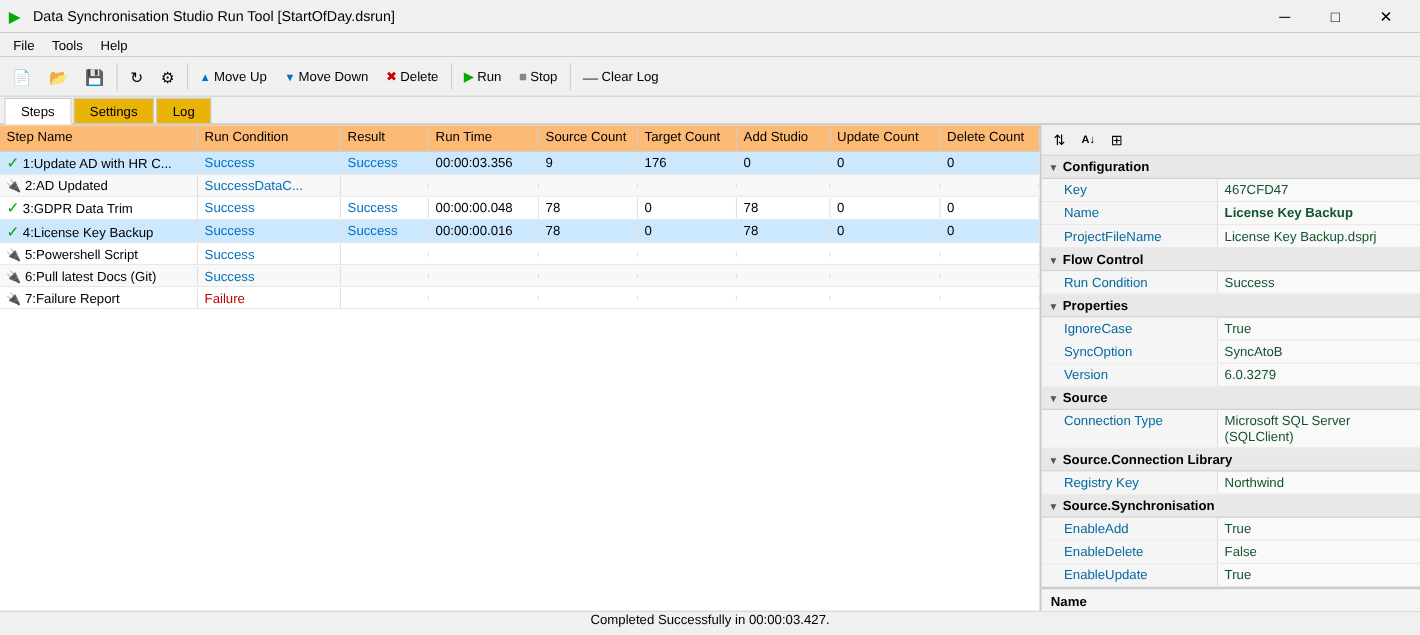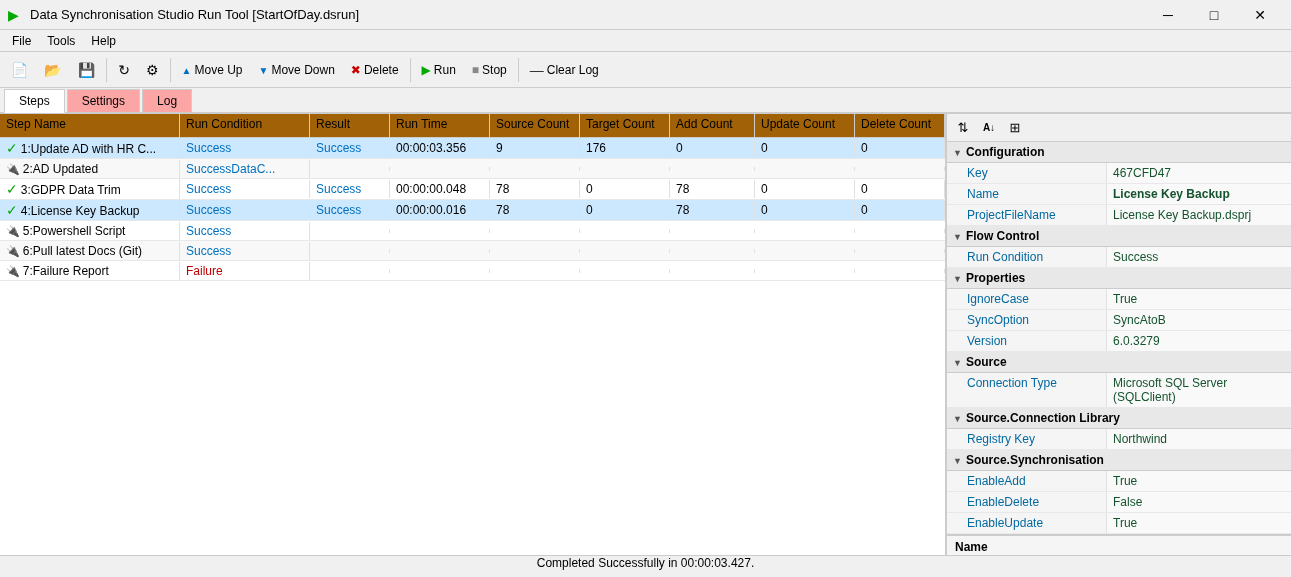--- a/index.html
+++ b/index.html
@@ -67,21 +67,21 @@
       background: #f0f0f0;
       display: flex;
       align-items: flex-end;
       padding: 0 4px;
       border-bottom: 2px solid #ccc;
     }
     .tab {
       padding: 4px 14px;
       border: 1px solid #ccc;
       border-bottom: none;
-      background: #fca5a5;
+      background: #eab308;
       cursor: pointer;
       font-size: 12px;
       margin-right: 2px;
     }
     .tab.active { background: #fff; border-bottom: 1px solid #fff; margin-bottom: -1px; }
 
     
     .main-area {
       display: flex;
       height: calc(577px - 30px - 22px - 36px - 26px - 22px);
@@ -91,21 +91,21 @@
     .left-panel {
       flex: 0 0 878px;
       border-right: 2px solid #ccc;
       display: flex;
       flex-direction: column;
       background: #fff;
     }
     .table-header {
       display: grid;
       grid-template-columns: 180px 130px 80px 100px 90px 90px 85px 100px 90px;
-      background: #a16207;
+      background: #fdba74;
       border-bottom: 1px solid #ccc;
       min-height: 24px;
     }
     .th {
       padding: 3px 6px;
       border-right: 1px solid #ccc;
       font-size: 12px;
       font-weight: normal;
       white-space: nowrap;
       overflow: hidden;
@@ -296,21 +296,21 @@
 <div class="main-area">
 
   <div class="left-panel">
     <div class="table-header">
       <div class="th">Step Name</div>
       <div class="th">Run Condition</div>
       <div class="th">Result</div>
       <div class="th">Run Time</div>
       <div class="th">Source Count</div>
       <div class="th">Target Count</div>
-      <div class="th">Add Count</div>
+      <div class="th">Add Studio</div>
       <div class="th">Update Count</div>
       <div class="th">Delete Count</div>
     </div>
     <div class="table-body" id="table-body">
     <div class="table-row selected">
           <div class="td"><span style="color:#00aa00; font-size:14px; margin-right:3px;">✓</span>1:Update AD with HR C...</div>
           <div class="td success">Success</div>
           <div class="td success">Success</div>
           <div class="td">00:00:03.356</div>
           <div class="td">9</div>

